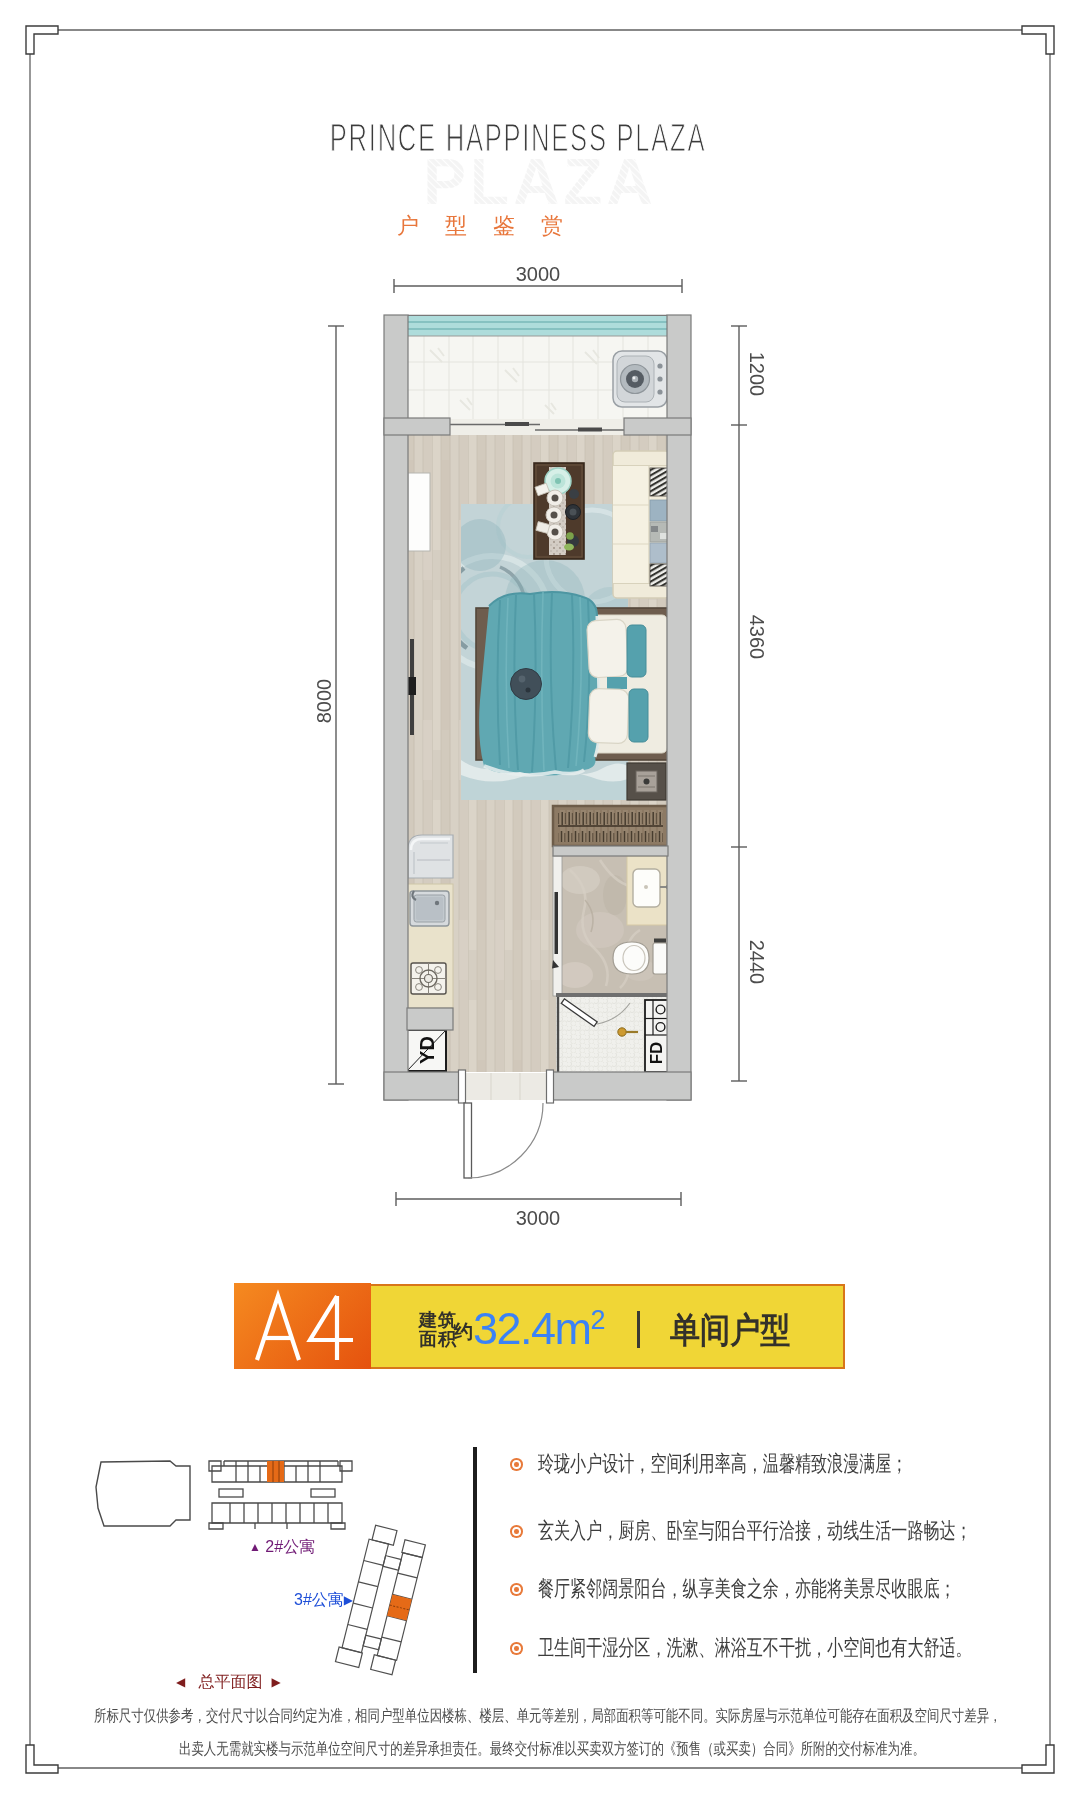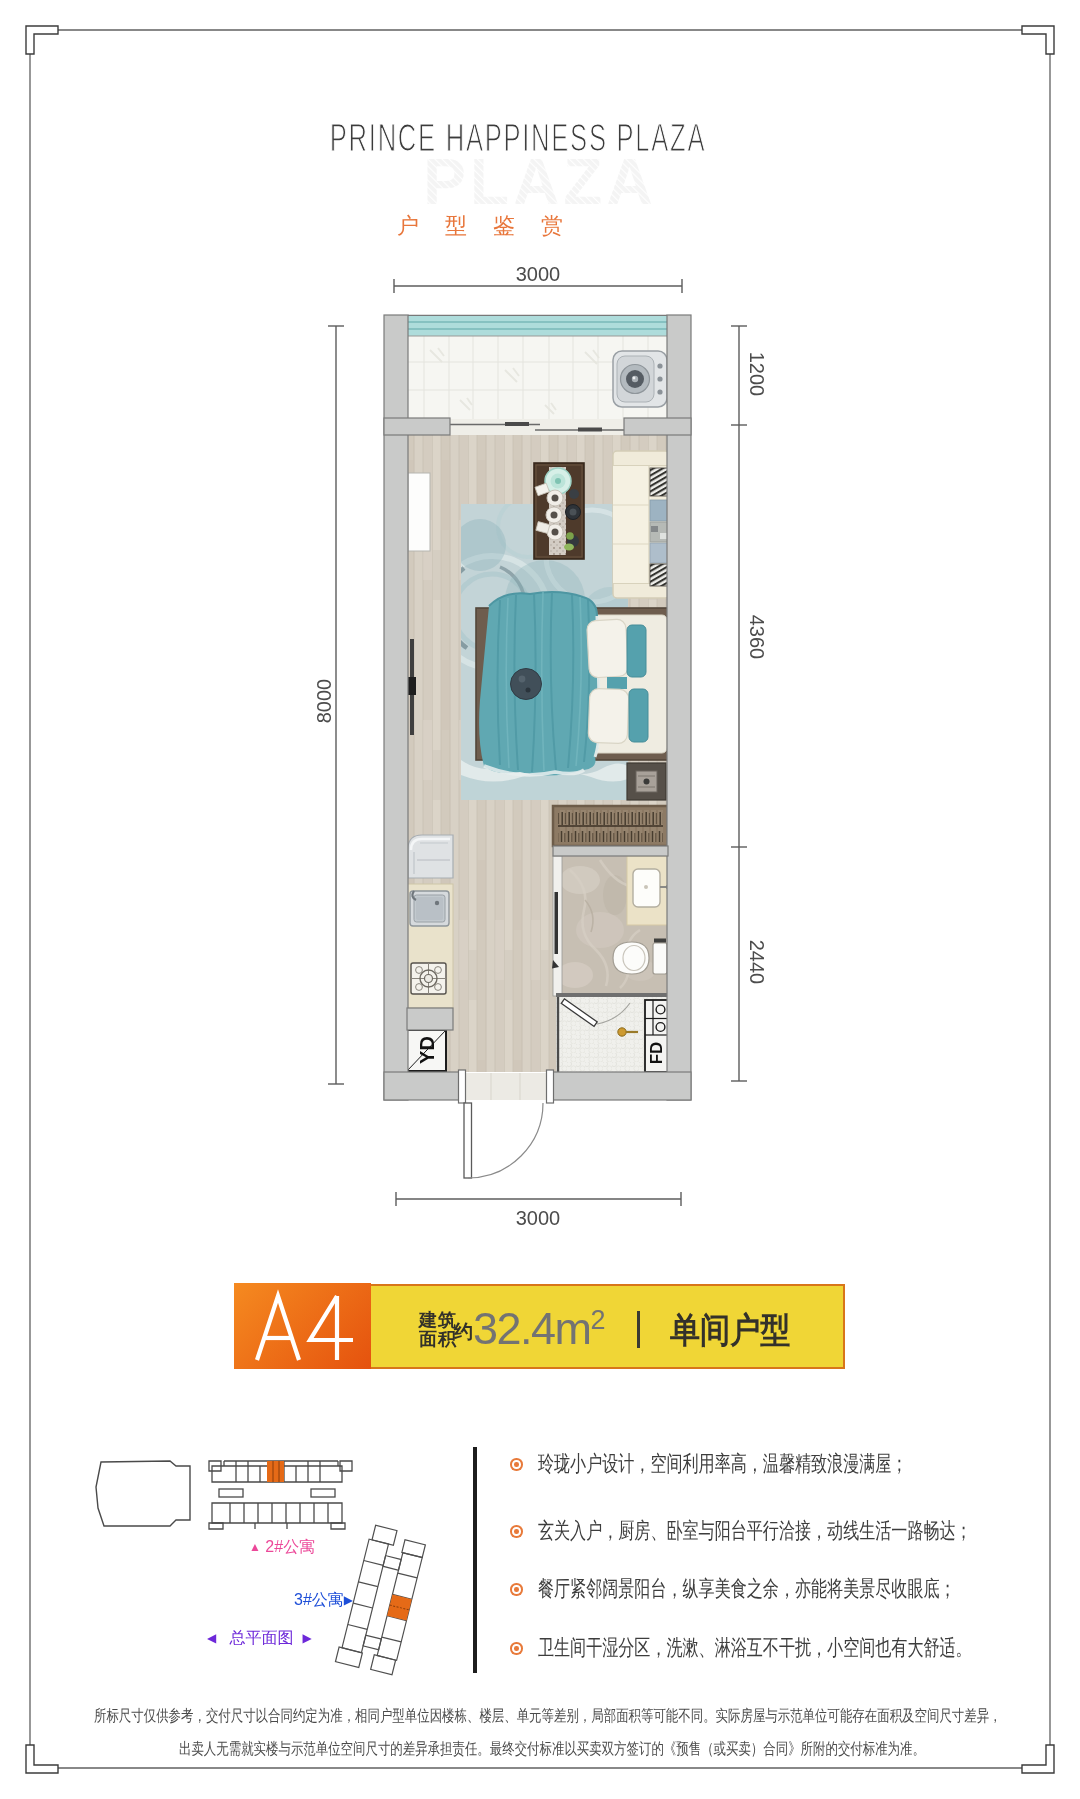--- a/index.html
+++ b/index.html
@@ -436,21 +436,21 @@
       <path d="M103,13 L76,57 L119,57"></path>
     </g>
   </svg>
 </div>
 
 <div class="abs" style="left:371px;top:1284px;width:474px;height:85px;background:#f0d636;border-top:2.5px solid #d8761a;border-bottom:2.5px solid #d8761a;border-right:2.5px solid #d8761a;box-sizing:border-box;"></div>
 
 <div class="abs" style="left:419px;top:1311px;font-size:18px;font-weight:bold;color:#33312a;line-height:18.5px;letter-spacing:1px;">建筑<br>面积</div>
 <div class="abs" style="left:454px;top:1319px;font-size:19px;font-weight:bold;color:#33312a;">约</div>
 
-<div class="abs" style="left:473px;top:1303px;font-size:45px;color:#737373;letter-spacing:-1.5px;">32.4m<span style="font-size:27px;vertical-align:15px;letter-spacing:0;">2</span></div>
+<div class="abs" style="left:473px;top:1303px;font-size:45px;color:#3b82f6;letter-spacing:-1.5px;">32.4m<span style="font-size:27px;vertical-align:15px;letter-spacing:0;">2</span></div>
 
 <div class="abs" style="left:637px;top:1311px;width:2.5px;height:37px;background:#3a3a32;"></div>
 
 <div class="abs" style="left:670px;top:1307px;font-size:35px;font-weight:bold;color:#33312a;transform:scaleX(0.86);transform-origin:0 0;">单间户型</div>
 
 <svg id="site" class="abs" style="left:80px;top:1430px" width="400" height="260" viewBox="80 1430 400 260">
 
 <path d="M101,1462 L170,1461 L176,1466 L190,1466 L190,1520 L176,1520 L170,1526 L104,1526 L98,1508 L96,1487 Z" fill="none" stroke="#4a4a4a" stroke-width="1.4"></path>
 
 <g fill="none" stroke="#4a4a4a" stroke-width="1.3">
@@ -507,25 +507,25 @@
   <rect x="375" y="1558" width="16" height="11"></rect>
   <rect x="375" y="1640" width="16" height="11"></rect>
 </g>
 
 <g transform="rotate(14 390 1600)">
   <rect x="391" y="1594" width="20" height="22" fill="#e56a17"></rect>
   <line x1="391" y1="1605" x2="411" y2="1605" stroke="#8a3d0a" stroke-width="1" stroke-dasharray="2,1.5"></line>
 </g>
 </svg>
 
-<div class="abs" style="left:249px;top:1537px;font-size:16px;color:#ec4899;white-space:nowrap;"><span style="font-size:12px;vertical-align:1px;">▲</span> 2#公寓</div>
+<div class="abs" style="left:249px;top:1537px;font-size:16px;color:#701a75;white-space:nowrap;"><span style="font-size:12px;vertical-align:1px;">▲</span> 2#公寓</div>
 
 <div class="abs" style="left:294px;top:1590px;font-size:16px;color:#1d4ed8;white-space:nowrap;">3#公寓<span style="font-size:12px;vertical-align:1px;">▶</span></div>
 
-<div class="abs" style="left:176px;top:1628px;font-size:16px;color:#6d28d9;white-space:nowrap;margin-left:31px;"><span style="font-size:12px;vertical-align:1px;">◀</span>&nbsp;&nbsp; 总平面图 &nbsp;<span style="font-size:12px;vertical-align:1px;">▶</span></div>
+<div class="abs" style="left:176px;top:1672px;font-size:16px;color:#7f1d1d;white-space:nowrap;"><span style="font-size:12px;vertical-align:1px;">◀</span>&nbsp;&nbsp; 总平面图 &nbsp;<span style="font-size:12px;vertical-align:1px;">▶</span></div>
 
 <div class="abs" style="left:473px;top:1447px;width:3.5px;height:226px;background:#1d1d1d;"></div>
 
 <div class="abs" style="left:512px;top:1437px;width:570px;font-size:22px;color:#3d3d3d;">
 
   <div style="position:absolute;top:12px;left:0;white-space:nowrap;"><span class="blt"></span><span class="btx">玲珑小户设计，空间利用率高，温馨精致浪漫满屋；</span></div>
 
   <div style="position:absolute;top:79px;left:0;white-space:nowrap;"><span class="blt"></span><span class="btx">玄关入户，厨房、卧室与阳台平行洽接，动线生活一路畅达；</span></div>
 
   <div style="position:absolute;top:137px;left:0;white-space:nowrap;"><span class="blt"></span><span class="btx">餐厅紧邻阔景阳台，纵享美食之余，亦能将美景尽收眼底；</span></div>

